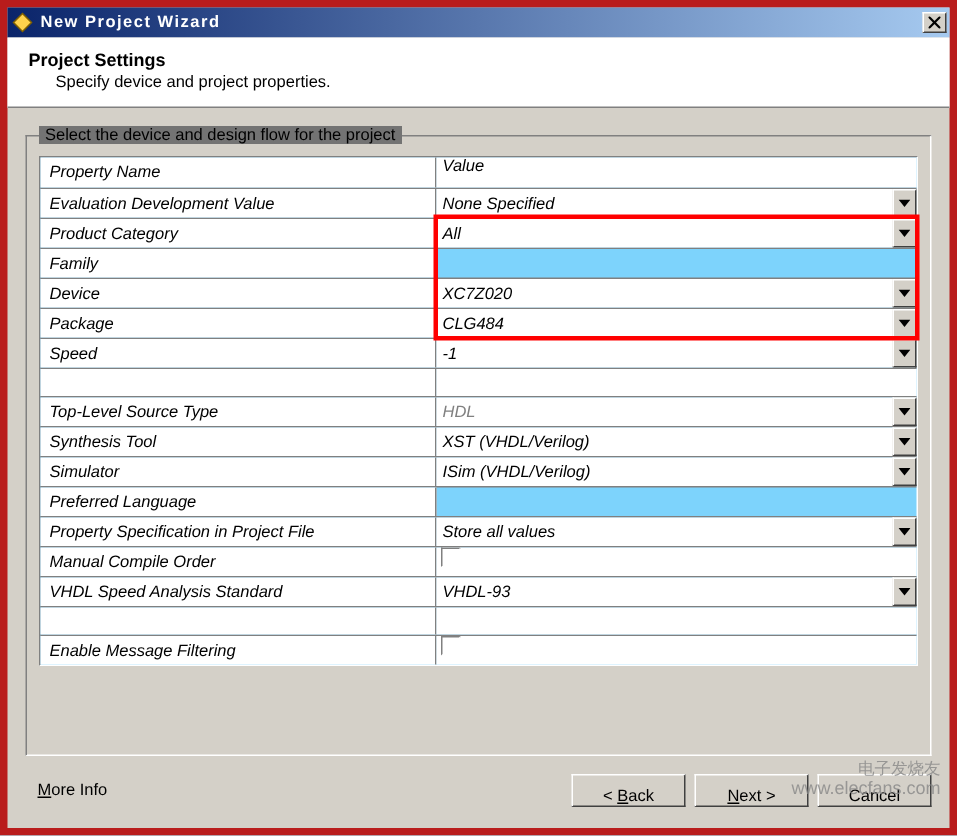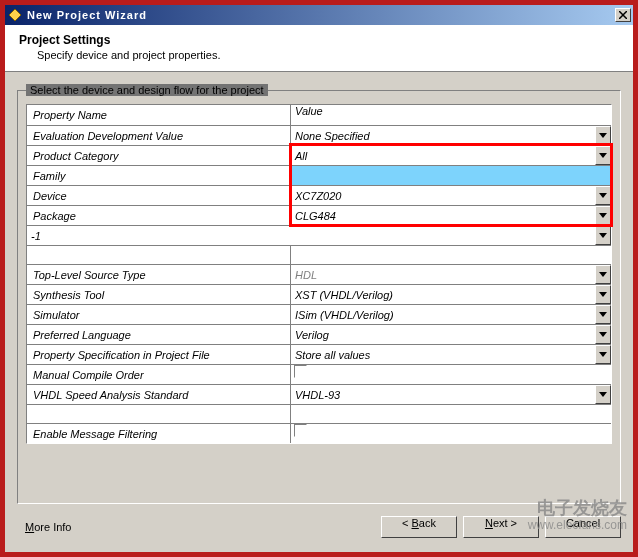--- a/index.html
+++ b/index.html
@@ -150,42 +150,42 @@
       align-items: center;
     }
     .footer .spacer { flex:1; }
     .btn {
       width: 76px;
       height: 22px;
       background: #d4d0c8;
       border: 1px solid #fff;
       border-right-color:#404040;
       border-bottom-color:#404040;
-      display:inline-flex;align-items:flex-start;justify-content:center;
+      display:inline-flex;align-items:flex-end;justify-content:center;
       margin-left:6px;
       font-size:11px;
       cursor:pointer;
     }
     .btn span { display:inline-block; }
     .btn .ul { text-decoration: underline; }
     .link { color:#000; }
     .link .ul { text-decoration: underline; }
 
     .watermark {
       position: absolute;
       right: 6px;
       bottom: 20px;
       font-size: 12px;
       color: #888;
       text-align: right;
       pointer-events: none;
       opacity: .8;
       line-height: 1.1;
     }
-    .watermark .wm-logo { font-size:18px;font-weight:bold; }
+    .watermark .wm-logo { font-size:11px; }
   </style>
 </head>
 <body>
 
 <div class="window">
 
   <div class="titlebar">
     <span class="icon">
       <svg viewBox="0 0 16 16">
           <polygon points="2,8 8,2 14,8 8,14" fill="#ffd24c" stroke="#806000" stroke-width="1"></polygon>
@@ -265,20 +265,21 @@
                 <span>CLG484</span>
                 <div class="arrow">
                   <svg viewBox="0 0 8 6">
                     <polygon points="0,0 8,0 4,5" fill="#000"></polygon>
                   </svg>
                 </div>
               </div>
             </div>
           </div>
           <div class="row">
+            <div class="cell-name">Speed</div>
             <div class="cell-value">
               <div class="dd">
                 <span>-1</span>
                 <div class="arrow">
                   <svg viewBox="0 0 8 6">
                     <polygon points="0,0 8,0 4,5" fill="#000"></polygon>
                   </svg>
                 </div>
               </div>
             </div>
@@ -321,30 +322,20 @@
                 <div class="arrow">
                   <svg viewBox="0 0 8 6">
                     <polygon points="0,0 8,0 4,5" fill="#000"></polygon>
                   </svg>
                 </div>
               </div>
             </div>
           </div>
           <div class="row">
             <div class="cell-name">Preferred Language</div>
-            <div class="cell-value">
-              <div class="dd">
-                <span>Verilog</span>
-                <div class="arrow">
-                  <svg viewBox="0 0 8 6">
-                    <polygon points="0,0 8,0 4,5" fill="#000"></polygon>
-                  </svg>
-                </div>
-              </div>
-            </div>
           </div>
           <div class="row">
             <div class="cell-name">Property Specification in Project File</div>
             <div class="cell-value">
               <div class="dd">
                 <span>Store all values</span>
                 <div class="arrow">
                   <svg viewBox="0 0 8 6">
                     <polygon points="0,0 8,0 4,5" fill="#000"></polygon>
                   </svg>

